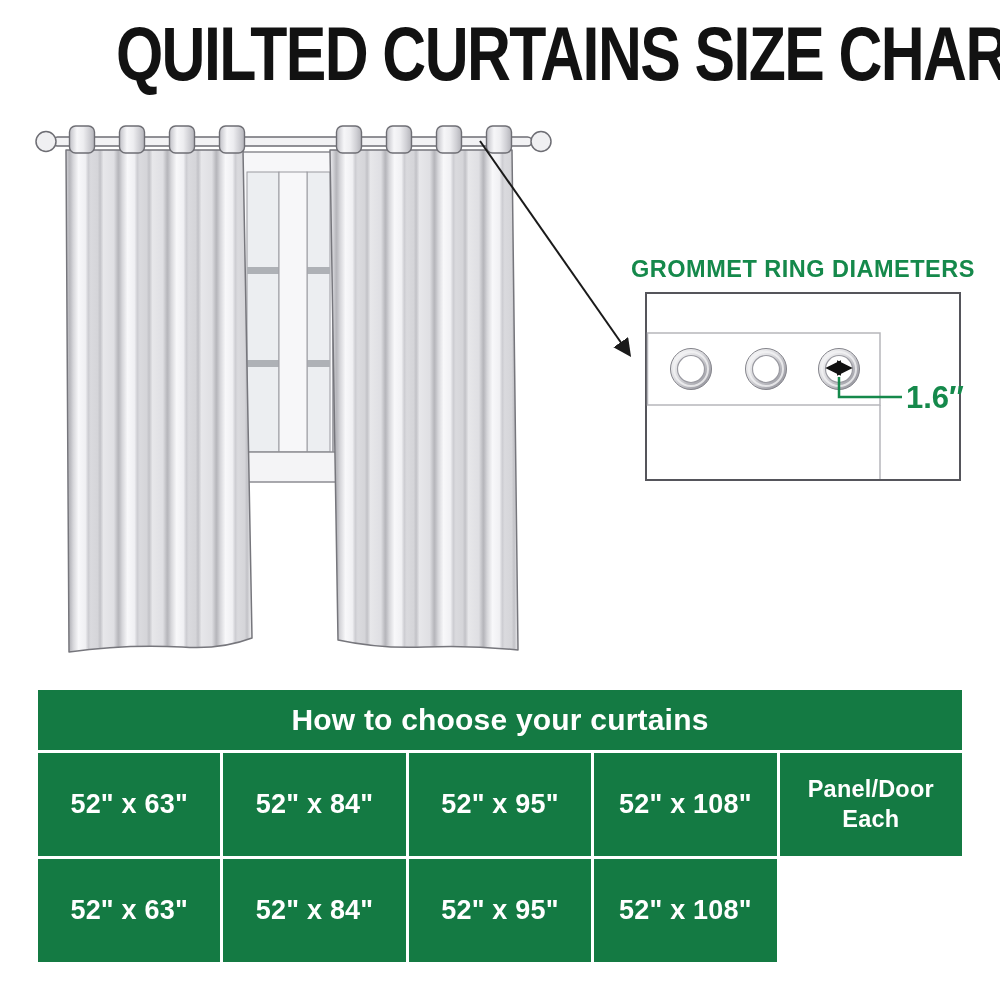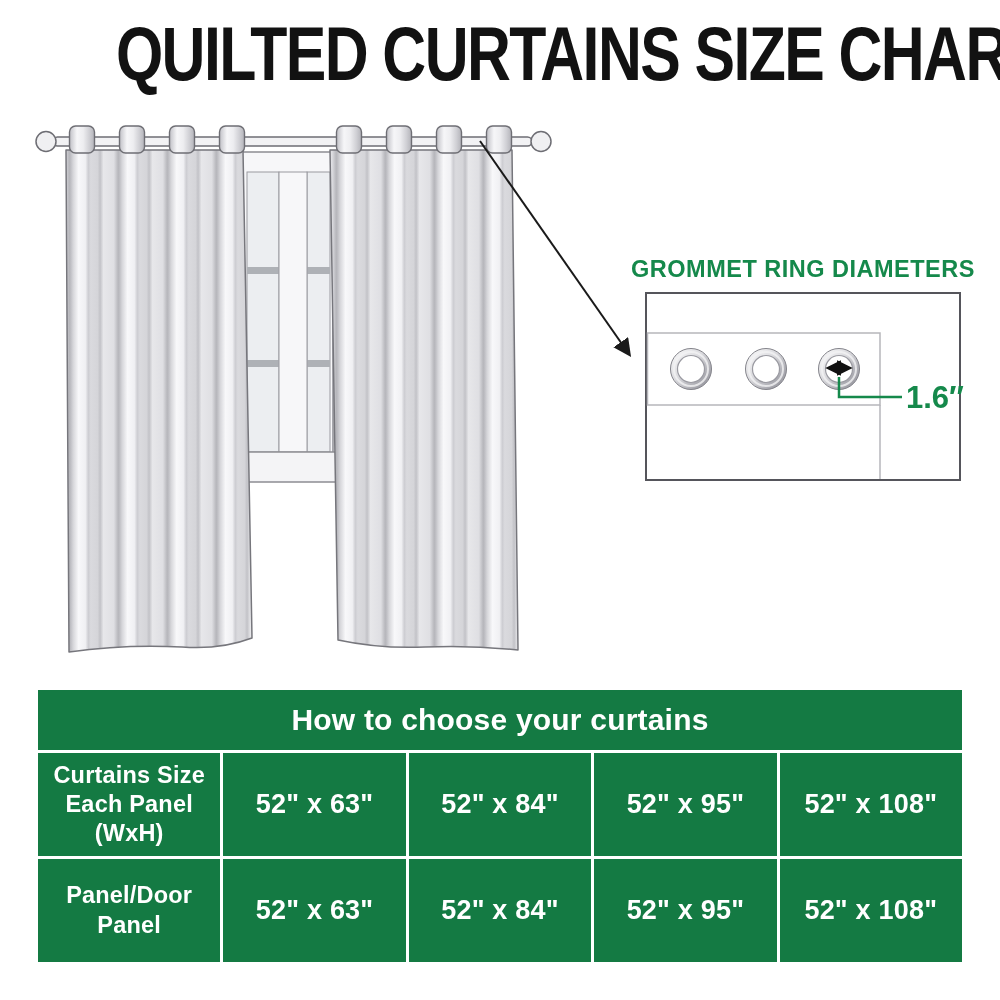--- a/index.html
+++ b/index.html
@@ -138,32 +138,27 @@
 
       <line x1="830" y1="368" x2="848" y2="368" stroke="#111111" stroke-width="2.4" marker-start="url(#ah2)" marker-end="url(#ah2)"></line>
       <polyline points="839,377 839,397 902,397" fill="none" stroke="var(--accent-green,#15894B)" stroke-width="2.5"></polyline>
       <text x="906" y="408" text-anchor="start" font-size="31" class="accent-text">1.6″</text>
     </g>
   </svg>
 
   <div class="size-table">
     <div class="cell th">How to choose your curtains</div>
 
-    <div class="cell rowlabel">
-      <span>Curtains Size</span>
-      <span>Each Panel</span>
-      <span>(WxH)</span>
-    </div>
     <div class="cell val">52" x 63"</div>
     <div class="cell val">52" x 84"</div>
     <div class="cell val">52" x 95"</div>
     <div class="cell val">52" x 108"</div>
 
     <div class="cell rowlabel">
       <span>Panel/Door</span>
-      <span>Panel</span>
+      <span>Each</span>
     </div>
     <div class="cell val">52" x 63"</div>
     <div class="cell val">52" x 84"</div>
     <div class="cell val">52" x 95"</div>
     <div class="cell val">52" x 108"</div>
   </div>
 </div>
 
 </body></html>

